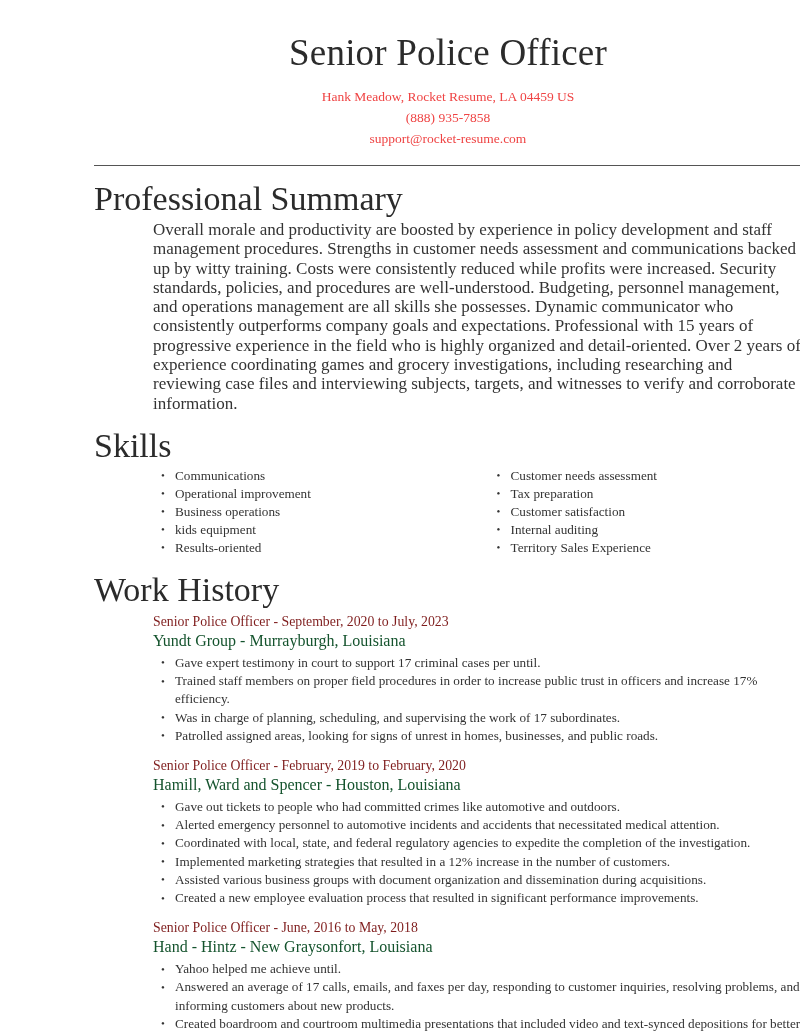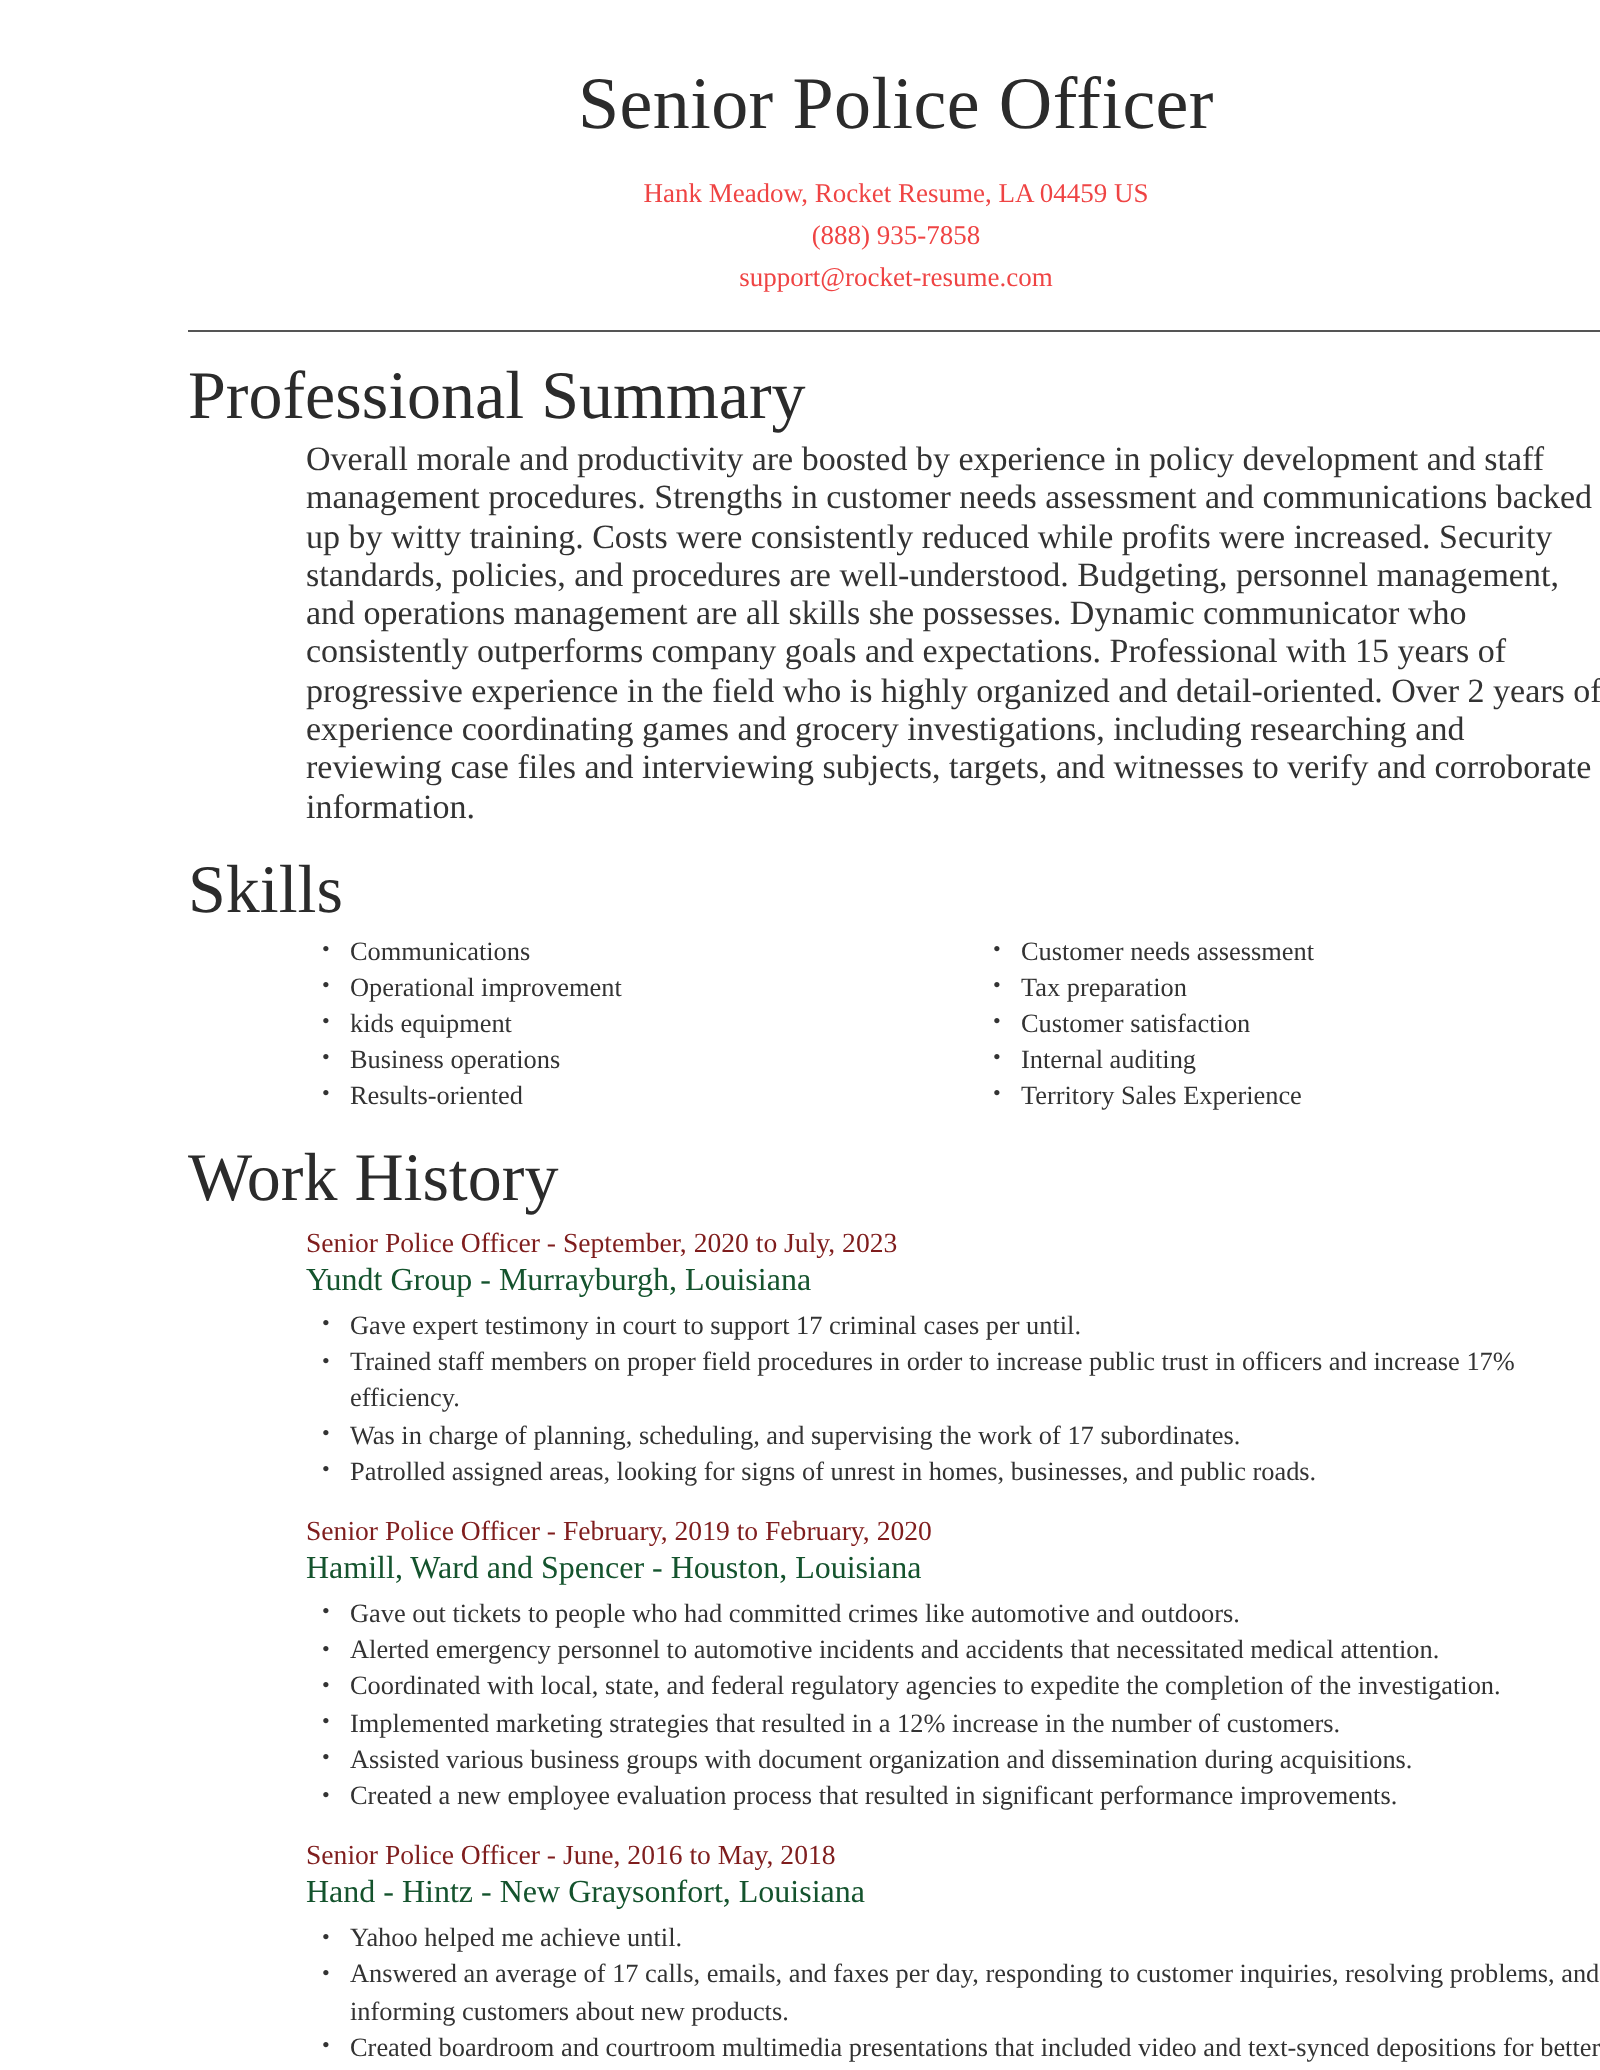--- a/index.html
+++ b/index.html
@@ -163,22 +163,22 @@
     </div>
   </div>
 
   <div class="section">
     <h2 class="section-heading">Skills</h2>
     <div class="skills-columns">
       <div class="skills-col">
         <ul class="bullets">
           <li>Communications</li>
           <li>Operational improvement</li>
+          <li>Business operations</li>
           <li>kids equipment</li>
-          <li>Business operations</li>
           <li>Results-oriented</li>
         </ul>
       </div>
       <div class="skills-col">
         <ul class="bullets">
           <li>Customer needs assessment</li>
           <li>Tax preparation</li>
           <li>Customer satisfaction</li>
           <li>Internal auditing</li>
           <li>Territory Sales Experience</li>

